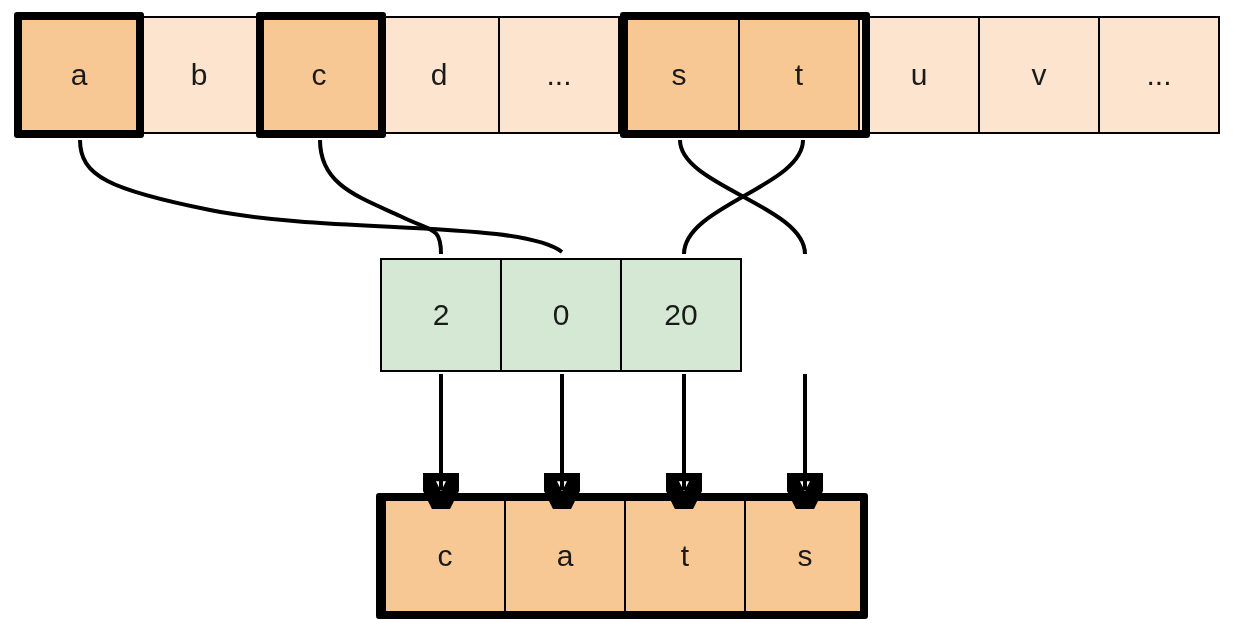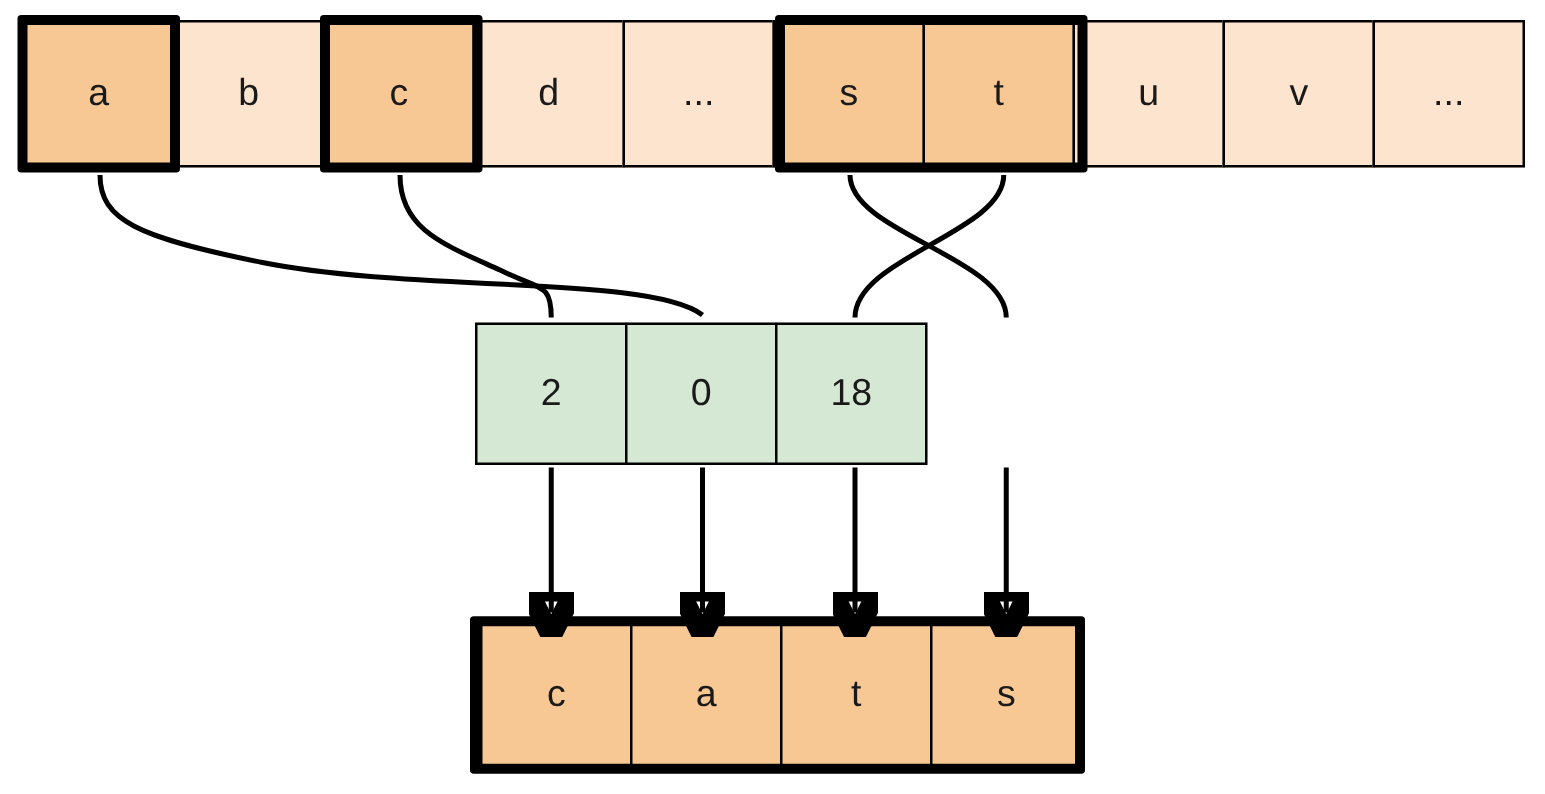--- a/index.html
+++ b/index.html
@@ -141,21 +141,21 @@
   <div class="frame" style="left:620px; top:12px;  width:250px; height:126px;"></div>
 
   <div class="row" id="index-row">
     <div class="cell">
         <span>2</span>
       </div>
     <div class="cell">
         <span>0</span>
       </div>
     <div class="cell">
-        <span>18</span>
+        <span>20</span>
       </div>
   </div>
 
   <div class="row" id="result-row">
     <div class="cell">
         <span>c</span>
       </div>
     <div class="cell">
         <span>a</span>
       </div>

